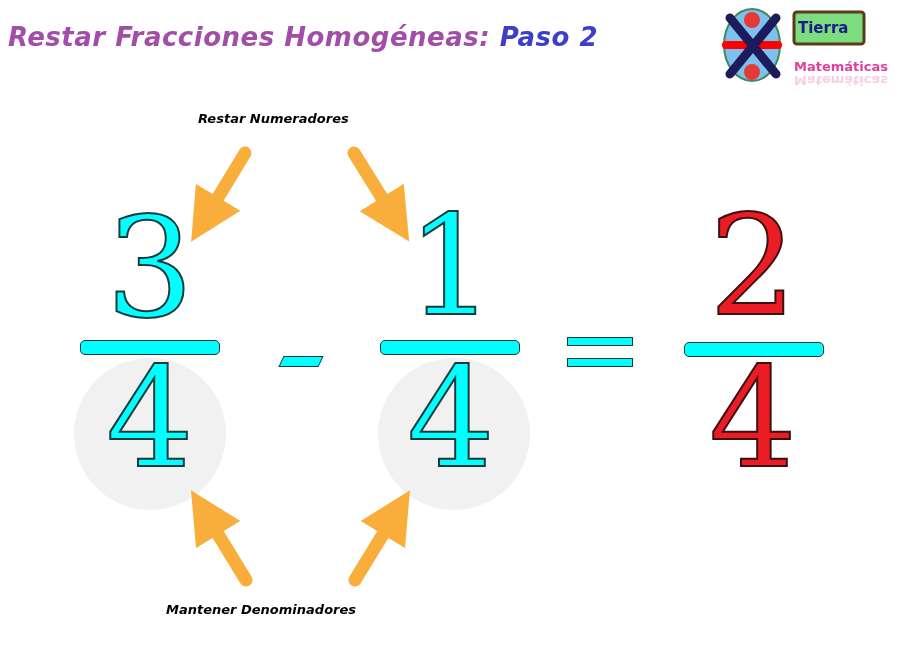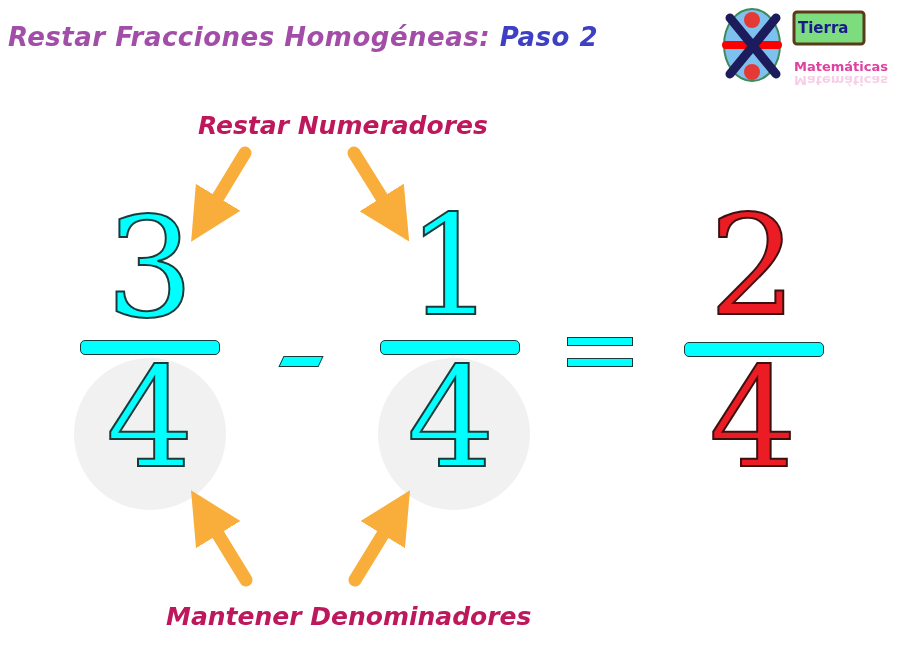--- a/index.html
+++ b/index.html
@@ -1,19 +1,19 @@
 <!DOCTYPE html>
 <html><head>
 <meta charset="utf-8">
 <style>
   html, body { margin:0; padding:0; background:#ffffff; }
   body { width:922px; height:650px; position:relative; overflow:hidden; font-family:"DejaVu Sans", sans-serif; }
   .title { position:absolute; left:8px; top:22px; font-size:26px; font-weight:bold; font-style:italic; color:#a24ea8; white-space:nowrap; letter-spacing:0.5px; }
   .title .step { color:#3d3fc4; }
-  .label { position:absolute; font-size:25px; font-weight:bold; font-style:italic; color:#be185d; white-space:nowrap; }
+  .label { position:absolute; font-size:13px; font-weight:bold; font-style:italic; color:#000000; white-space:nowrap; }
   .lbl-top { left:198px; top:111px; }
   .lbl-bot { left:166px; top:602px; }
   .circle { position:absolute; width:152px; height:152px; border-radius:50%; background:#f1f1f1; }
   .digit { position:absolute; font-family:"DejaVu Serif", serif; font-size:138px; line-height:138px; text-align:center; width:140px;
            -webkit-text-stroke:2px #1a3a3a; }
   .cyan { color:#00ffff; }
   .red { color:#ec1c24; -webkit-text-stroke:2px #3a1010; }
   .bar { position:absolute; height:13px; background:#00ffff; border:1.5px solid #1a3a3a; border-radius:5px; }
   .minus { position:absolute; left:281px; top:356px; width:38px; height:9px; background:#00ffff; border:1.5px solid #1a3a3a; transform:skewX(-25deg); }
   .eq { position:absolute; left:567px; width:64px; height:7px; background:#00ffff; border:1.5px solid #1a3a3a; }

